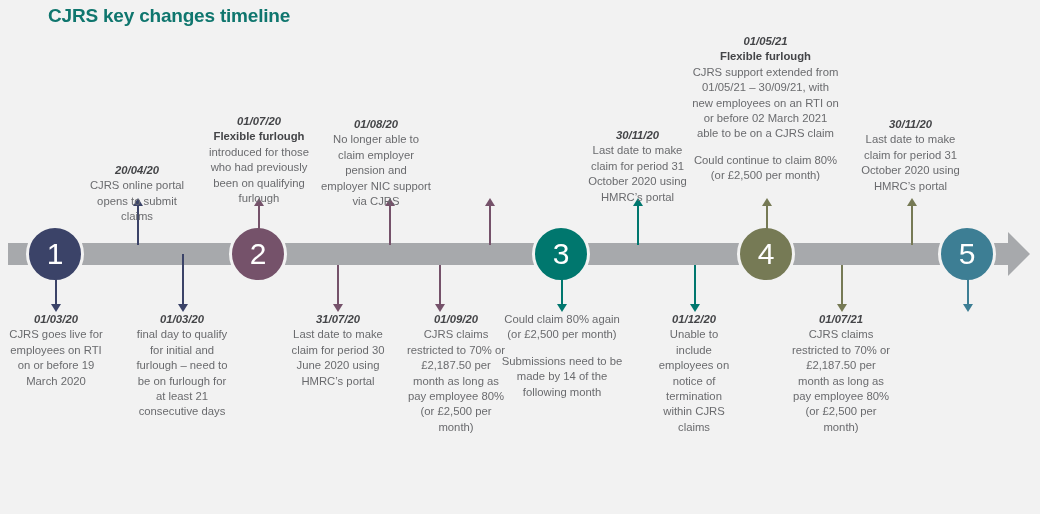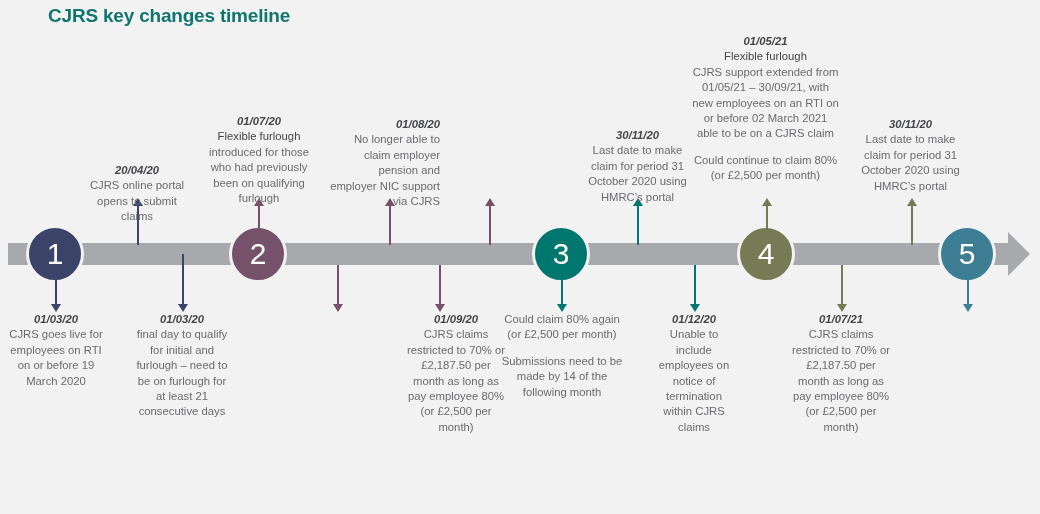--- a/index.html
+++ b/index.html
@@ -100,21 +100,21 @@
     line-height: 15.4px;
     color: #6a6b6e;
   }
   .label .date {
     font-weight: bold;
     color: #444548;
     display: block;
     font-style: italic;
   }
   .label .strong {
-    font-weight: normal;
+    font-weight: bold;
     color: #444548;
     display: block;
   }
   .label p {
     margin: 0;
   }
   .label p + p {
     margin-top: 11px;
   }
 </style>
@@ -189,22 +189,25 @@
     </div>
 
   <div class="label" style="left:87px; top:163px; width:100px;">
       <p><span class="date">20/04/20</span>CJRS online portal opens to submit claims</p>
     </div>
 
   <div class="label" style="left:204px; top:114px; width:110px;">
       <p><span class="date">01/07/20</span><span class="strong">Flexible furlough</span>introduced for those who had previously been on qualifying furlough</p>
     </div>
 
-
-  <div class="label" style="left:330px; top:117px; width:110px;text-align:right;">
+  <div class="label" style="left:290px; top:312px; width:96px;">
+      <p><span class="date">31/07/20</span>Last date to make claim for period 30 June 2020 using HMRC’s portal</p>
+    </div>
+
+  <div class="label" style="left:321px; top:117px; width:110px;">
       <p><span class="date">01/08/20</span>No longer able to claim employer pension and employer NIC support via CJRS</p>
     </div>
 
   <div class="label" style="left:389px; top:312px; width:102px;margin-left:16px;">
       <p><span class="date">01/09/20</span>CJRS claims restricted to 70% or £2,187.50 per month as long as pay employee 80% (or £2,500 per month)</p>
     </div>
 
 
   <div class="label" style="left:501px; top:312px; width:122px;">
       <p>Could claim 80% again (or £2,500 per month)</p>

